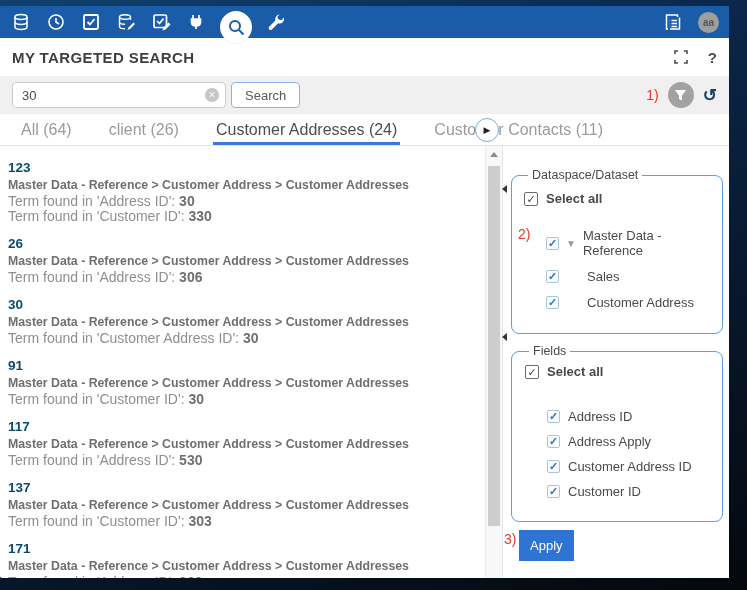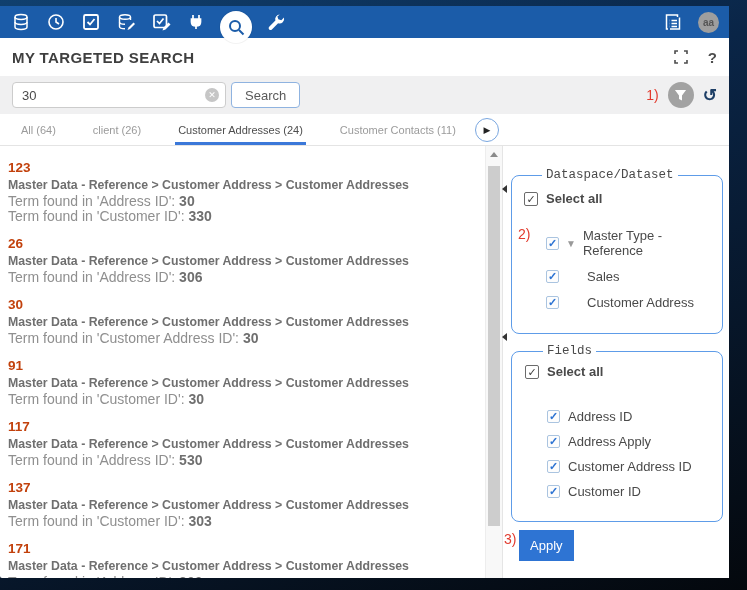--- a/index.html
+++ b/index.html
@@ -73,37 +73,37 @@
     width:26px; height:26px; border-radius:50%; background:#a2a2a2; border:none;
     display:flex; align-items:center; justify-content:center; cursor:pointer;
   }
   .restore-ic { font-size:17px; font-weight:bold; color:#1e3f66; cursor:pointer; line-height:1; }
   
   .tabsrow {
     height:32px; background:#fff; border-bottom:1px solid #e4e4e4;
     display:flex; align-items:stretch; padding-left:18px; flex-shrink:0; position:relative;
   }
   .tab {
-    font-size:11px; color:#9b9b9b; display:flex; align-items:center;
+    font-size:16px; color:#9b9b9b; display:flex; align-items:center;
     padding:0 3px; margin-right:31px; cursor:pointer; border-bottom:3px solid transparent;
     padding-top:3px;
   }
   .tab.active { color:#4d4d4d; border-bottom-color:#3b78d9; }
   .tab-next {
     position:absolute; right:230px; top:4px; width:24px; height:24px;
     border-radius:50%; border:1px solid #7aa7e0; background:#fff; color:#222;
     font-size:9px; display:flex; align-items:center; justify-content:center; cursor:pointer;
   }
   
   .content { flex:1; display:flex; min-height:0; }
   .results {
     flex:1; padding:12px 4px 0 8px; overflow:hidden;
     display:flex; flex-direction:column; gap:10px;
   }
-  .result .rid { color:#c2410c; font-size:13.5px; font-weight:bold; cursor:pointer; display:inline-block; margin-bottom:3px; }
+  .result .rid { color:#0c4a6e; font-size:13.5px; font-weight:bold; cursor:pointer; display:inline-block; margin-bottom:3px; }
   .result .rpath { color:#6f6f6f; font-size:12.3px; font-weight:bold; margin-bottom:2px; }
   .result .rterm { color:#8f8f8f; font-size:14px; line-height:15px; }
   .result .rterm b { color:#6f6f6f; }
   .vscroll {
     width:17px; background:#f8f8f8; border-left:1px solid #ededed; position:relative; flex-shrink:0;
   }
   .vs-up {
     height:16px; display:flex; align-items:center; justify-content:center; cursor:pointer;
   }
   .vs-up:before {
@@ -124,21 +124,21 @@
   }
   .split-handle:before {
     content:""; position:absolute; top:1px;
     border-top:4px solid transparent; border-bottom:4px solid transparent;
     border-right:5px solid #333;
   }
   fieldset {
     border:1px solid #5e9ce8; border-radius:8px; padding:6px 8px 12px 12px;
     margin:0 0 8px 0;
   }
-  legend { font-size:12.5px; color:#4a4a4a; padding:0 4px; margin-left:18px;font-family:Liberation Mono, monospace; }
+  legend { font-size:12.5px; color:#4a4a4a; padding:0 4px; margin-left:4px; }
   .cb-row { display:flex; align-items:center; margin-top:9px; }
   .cb-selectall {
     width:14px; height:14px; border:1.5px solid #6b6b6b; border-radius:2px;
     background:#fff; color:#3c3c3c; font-size:11px; line-height:12px; text-align:center;
     cursor:pointer; flex-shrink:0;
   }
   .cb-item {
     width:13px; height:13px; border:1px solid #aac4e0; border-radius:2px;
     background:#fdfdfd; color:#2e74d3; font-size:11px; font-weight:bold;
     line-height:11px; text-align:center; cursor:pointer; flex-shrink:0;
@@ -298,21 +298,21 @@
         <legend>Dataspace/Dataset</legend>
         <div class="cb-row" style="margin-top:3px;">
           <span class="cb-selectall">✓</span>
           <span class="cb-label" style="font-weight:bold;">Select all</span>
         </div>
         <div class="tree" id="tree-host">
             <div class="tree-row">
               <span class="annot annot2">2)</span>
               <span class="cb-item">✓</span>
               <span class="caret">▼</span>
-              <span class="cb-label" style="margin-left:2px;">Master Type - Reference</span>
+              <span class="cb-label" style="margin-left:2px;">Master Data - Reference</span>
             </div>
             <div class="tree-row child">
               <span class="cb-item">✓</span>
               <span class="cb-label">Sales</span>
             </div>
             <div class="tree-row child">
               <span class="cb-item">✓</span>
               <span class="cb-label">Customer Address</span>
             </div>
           </div>

